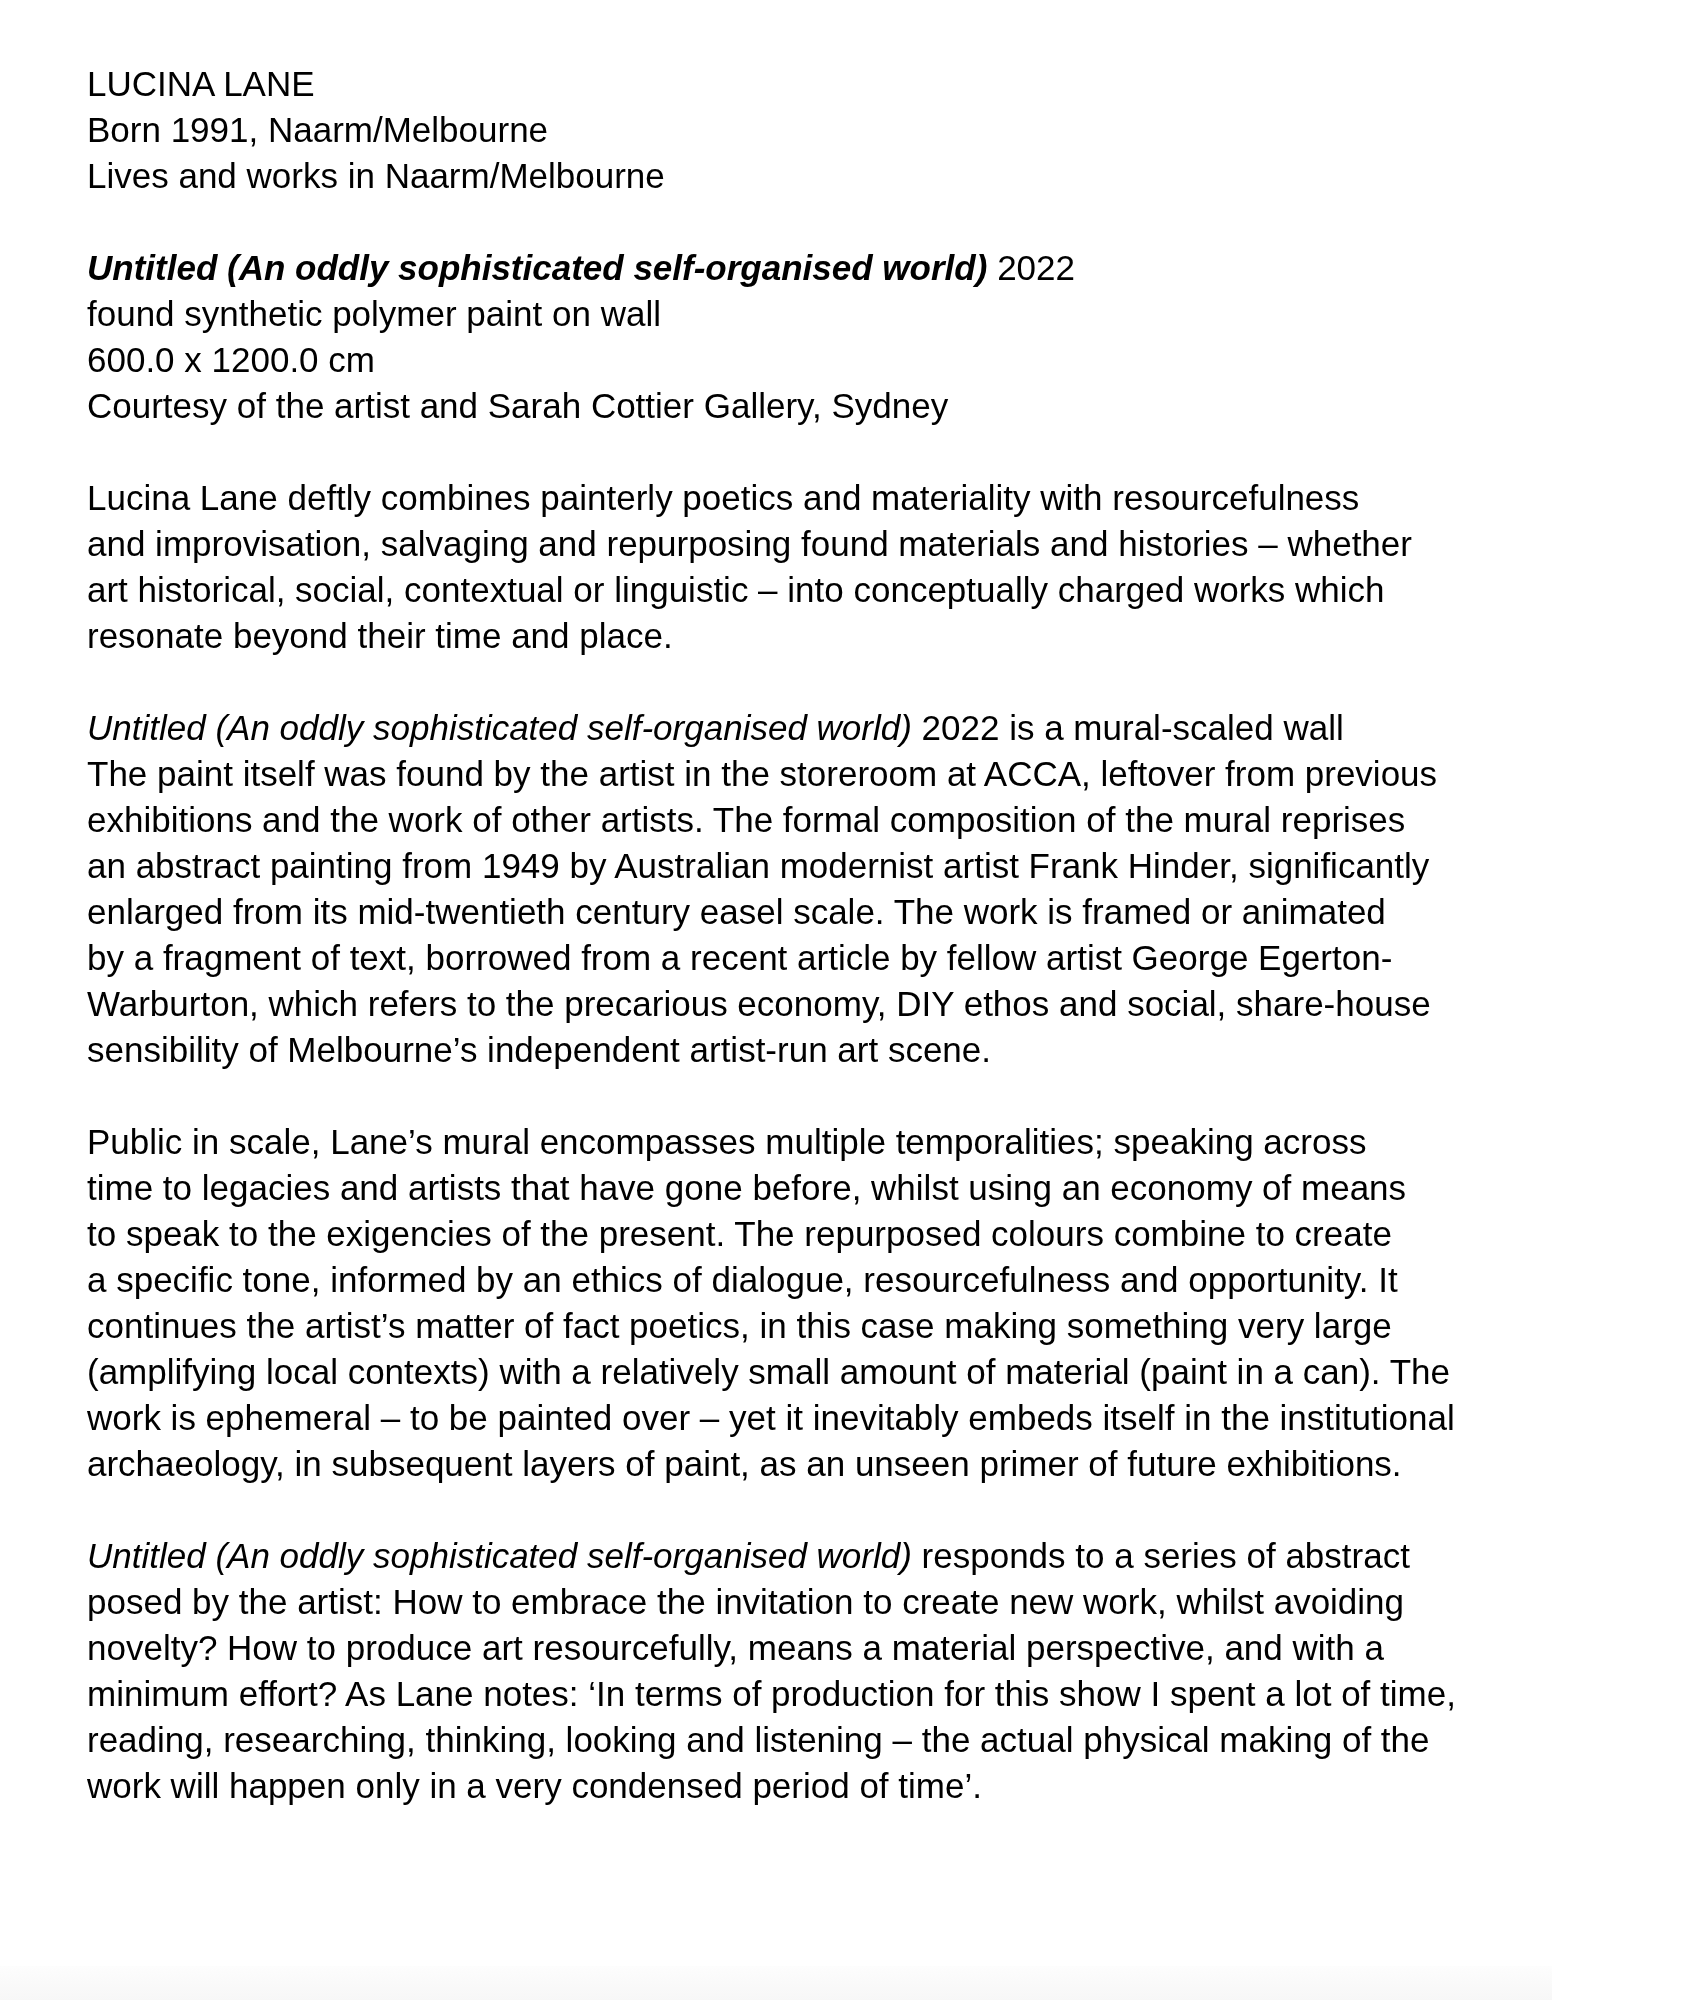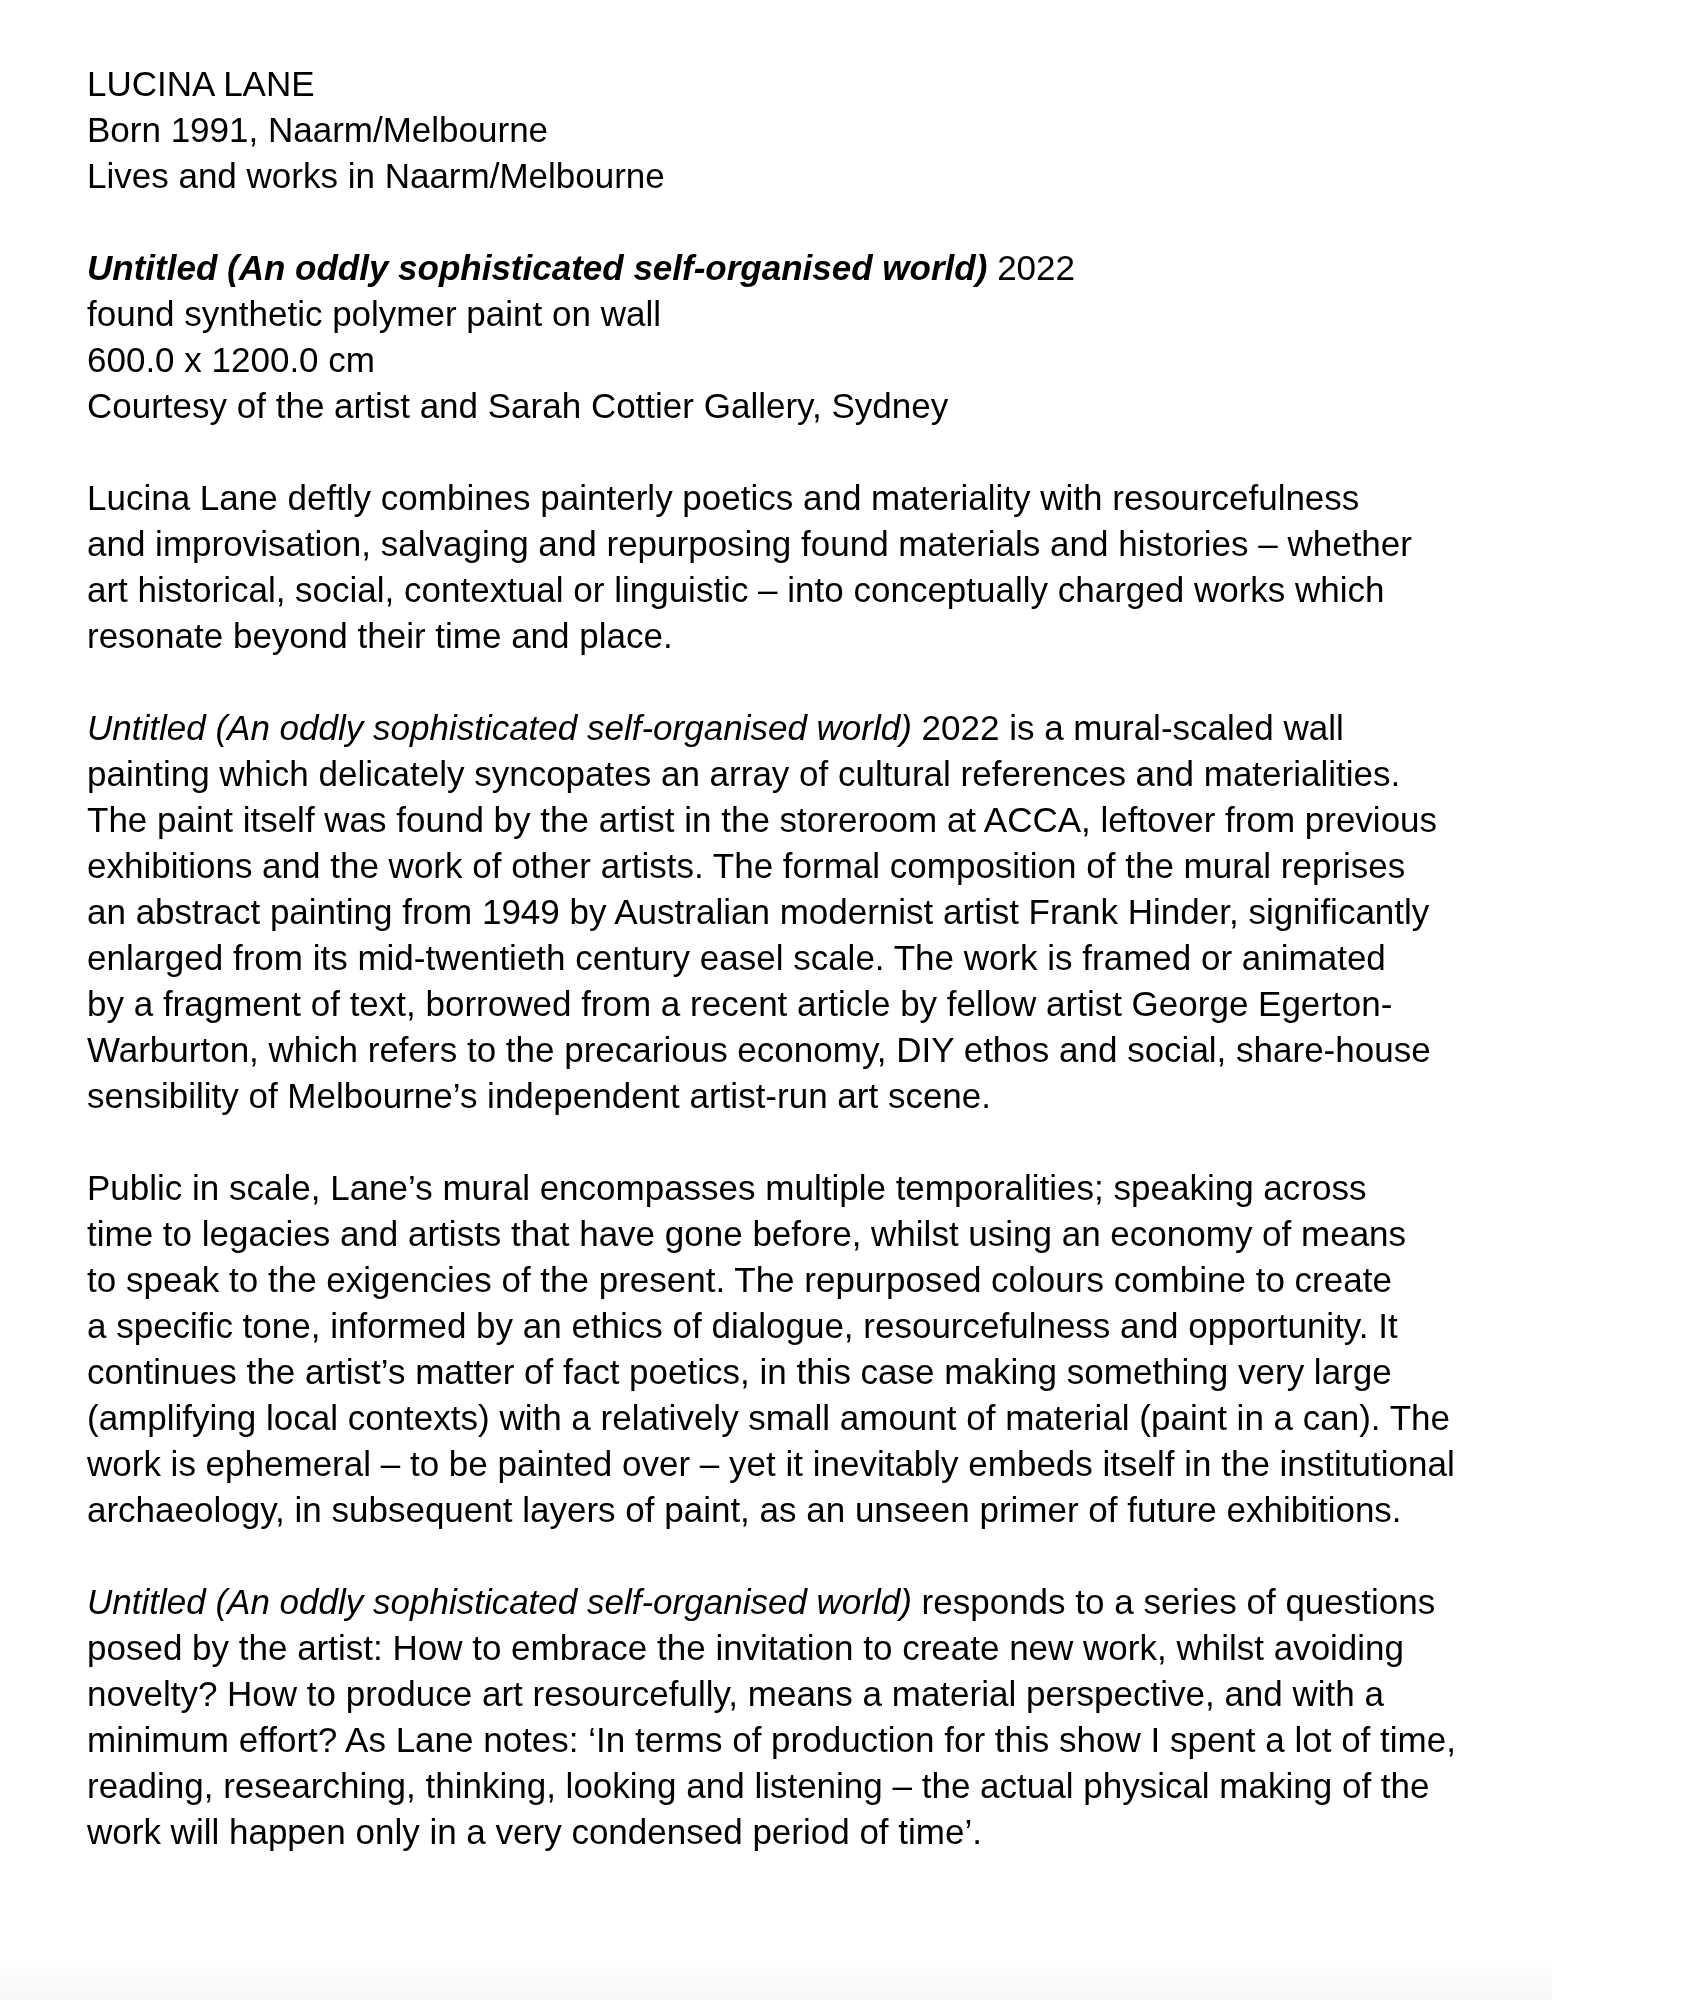--- a/index.html
+++ b/index.html
@@ -69,41 +69,40 @@
   </div>
 
   <div class="block">
       <div class="line"><span>Lucina Lane deftly combines painterly poetics and materiality with resourcefulness</span></div>
       <div class="line"><span>and improvisation, salvaging and repurposing found materials and histories – whether</span></div>
       <div class="line"><span>art historical, social, contextual or linguistic – into conceptually charged works which</span></div>
       <div class="line"><span>resonate beyond their time and place.</span></div>
     </div>
   <div class="block">
       <div class="line"><span class="it">Untitled (An oddly sophisticated self-organised world)</span><span> 2022 is a mural-scaled wall</span></div>
-      <div class="line"><span>painting which delicately syncopates an array of cultural references and materialities.</span></div>
       <div class="line"><span>The paint itself was found by the artist in the storeroom at ACCA, leftover from previous</span></div>
       <div class="line"><span>exhibitions and the work of other artists. The formal composition of the mural reprises</span></div>
       <div class="line"><span>an abstract painting from 1949 by Australian modernist artist Frank Hinder, significantly</span></div>
       <div class="line"><span>enlarged from its mid-twentieth century easel scale. The work is framed or animated</span></div>
       <div class="line"><span>by a fragment of text, borrowed from a recent article by fellow artist George Egerton-</span></div>
       <div class="line"><span>Warburton, which refers to the precarious economy, DIY ethos and social, share-house</span></div>
       <div class="line"><span>sensibility of Melbourne’s independent artist-run art scene.</span></div>
     </div>
   <div class="block">
       <div class="line"><span>Public in scale, Lane’s mural encompasses multiple temporalities; speaking across</span></div>
       <div class="line"><span>time to legacies and artists that have gone before, whilst using an economy of means</span></div>
       <div class="line"><span>to speak to the exigencies of the present. The repurposed colours combine to create</span></div>
       <div class="line"><span>a specific tone, informed by an ethics of dialogue, resourcefulness and opportunity. It</span></div>
       <div class="line"><span>continues the artist’s matter of fact poetics, in this case making something very large</span></div>
       <div class="line"><span>(amplifying local contexts) with a relatively small amount of material (paint in a can). The</span></div>
       <div class="line"><span>work is ephemeral – to be painted over – yet it inevitably embeds itself in the institutional</span></div>
       <div class="line"><span>archaeology, in subsequent layers of paint, as an unseen primer of future exhibitions.</span></div>
     </div>
   <div class="block">
-      <div class="line"><span class="it">Untitled (An oddly sophisticated self-organised world)</span><span> responds to a series of questions</span></div>
+      <div class="line"><span class="it">Untitled (An oddly sophisticated self-organised world)</span><span> responds to a series of abstract</span></div>
       <div class="line"><span>posed by the artist: How to embrace the invitation to create new work, whilst avoiding</span></div>
       <div class="line"><span>novelty? How to produce art resourcefully, means a material perspective, and with a</span></div>
       <div class="line"><span>minimum effort? As Lane notes: ‘In terms of production for this show I spent a lot of time,</span></div>
       <div class="line"><span>reading, researching, thinking, looking and listening – the actual physical making of the</span></div>
       <div class="line"><span>work will happen only in a very condensed period of time’.</span></div>
     </div>
 
 </div>
 
 <div class="footer-shade"></div>

